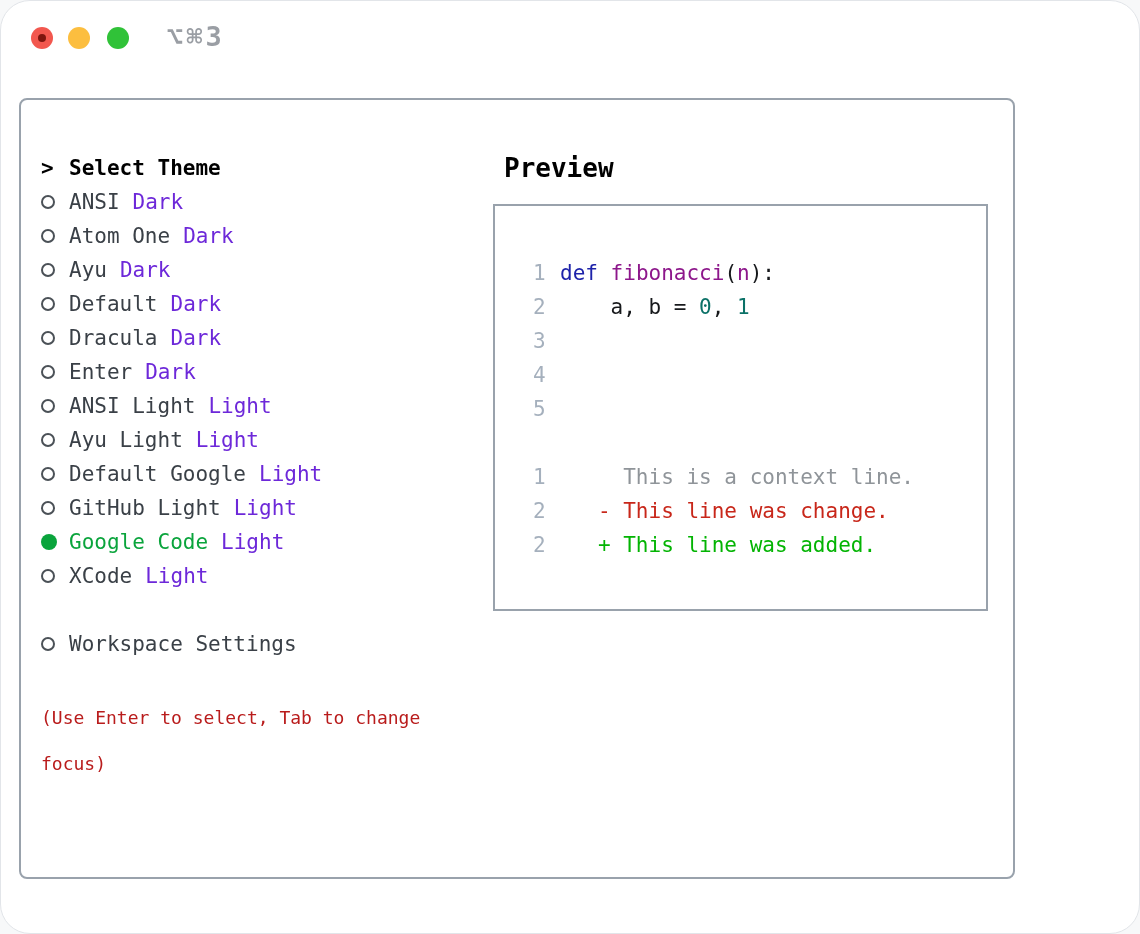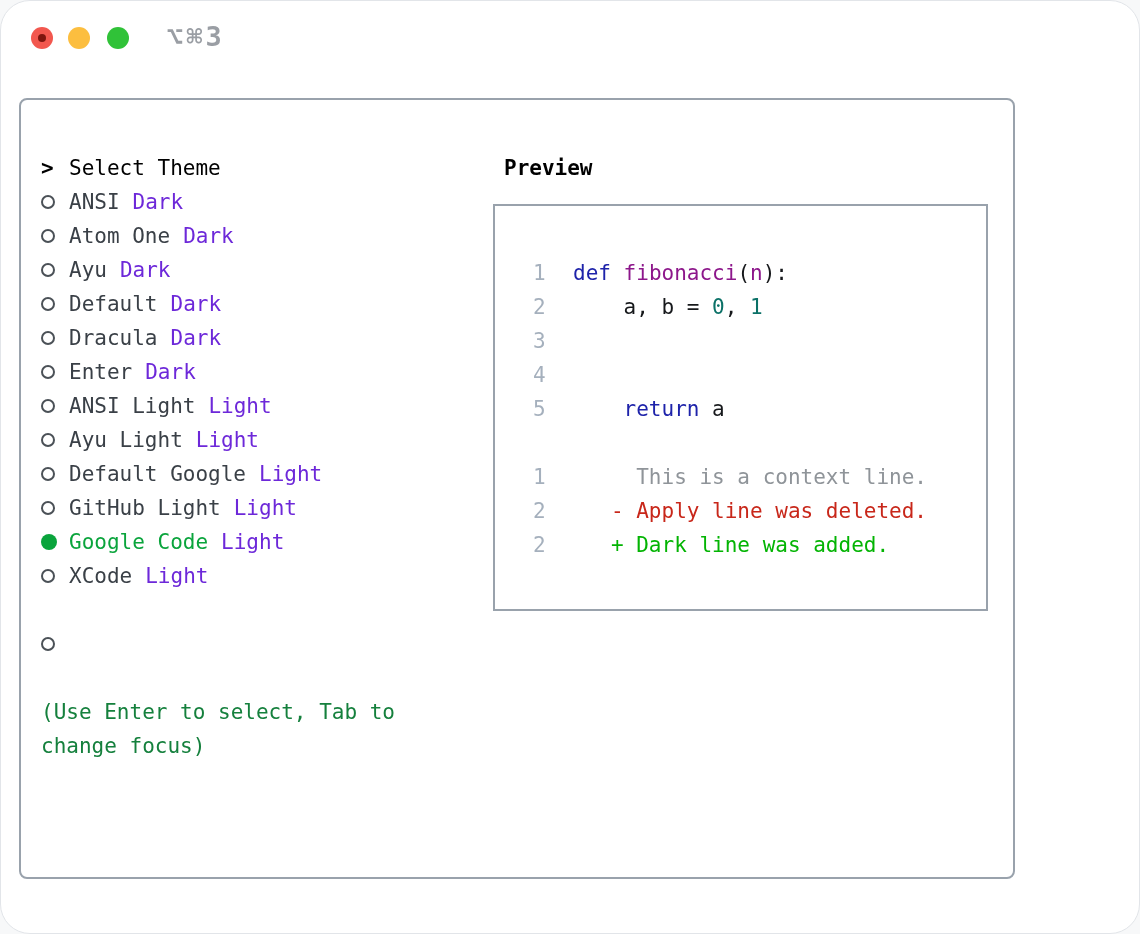--- a/index.html
+++ b/index.html
@@ -19,35 +19,35 @@
   
   .panel{position:absolute;left:18px;top:97px;width:996px;height:781px;border:2px solid #99a2ac;border-radius:8px;background:#fff}
 
   
   .leftcol{position:absolute;left:20px;top:51px;width:450px}
   .row{display:flex;align-items:center;height:34px;font-size:21px;color:#3a4047;white-space:pre}
   .mark{width:28px;display:flex;align-items:center;flex:none}
   .ring{width:14px;height:14px;border:2px solid #4b5157;border-radius:50%}
   .fdot{width:16px;height:16px;border-radius:50%;background:#0aa43c}
   .gt{font-weight:bold;color:#000}
-  .hdr{font-weight:normal;color:#000}
+  .hdr{font-weight:bold;color:#000}
   .subhdr{color:#0c0e10}
   .name{}
   .name.sel{color:#0aa43c}
   .tag{color:#6d28d9;margin-left:13px}
   .spacer{height:34px}
-  .hint{font-size:21px;line-height:34px;color:#15803d;width:432px;white-space:normal}
+  .hint{font-size:18px;line-height:46px;color:#b91c1c;width:432px;white-space:normal}
 
   
-  .ptitle{position:absolute;left:483px;top:51px;height:34px;line-height:34px;font-size:21px;font-weight:bold;color:#000}
+  .ptitle{position:absolute;left:483px;top:51px;height:34px;line-height:34px;font-size:26px;font-weight:bold;color:#000}
   .pbox{position:absolute;left:472px;top:104px;width:495px;height:407px;border:2px solid #99a2ac;background:#fff}
   .pcontent{position:absolute;top:50px;left:0;right:0}
   .crow{display:flex;height:34px;line-height:34px;font-size:21px;padding-left:38px;white-space:pre}
   .ln{width:14px;color:#a5b0bd;flex:none}
-  .ct{margin-left:26px;color:#16181b}
+  .ct{margin-left:13px;color:#16181b}
   .kw{color:#1e23aa}
   .fn{color:#8d178b}
   .num{color:#0b7167}
   .ctx .ct{color:#8f9499}
   .del .ct{color:#c8271a}
   .add .ct{color:#03b403}
 </style>
 </head>
 <body>
 
@@ -75,35 +75,35 @@
           <div class="row"><div class="mark"><div class="ring"></div></div><span class="name">Enter</span><span class="tag">Dark</span></div>
           <div class="row"><div class="mark"><div class="ring"></div></div><span class="name">ANSI Light</span><span class="tag">Light</span></div>
           <div class="row"><div class="mark"><div class="ring"></div></div><span class="name">Ayu Light</span><span class="tag">Light</span></div>
           <div class="row"><div class="mark"><div class="ring"></div></div><span class="name">Default Google</span><span class="tag">Light</span></div>
           <div class="row"><div class="mark"><div class="ring"></div></div><span class="name">GitHub Light</span><span class="tag">Light</span></div>
           <div class="row"><div class="mark"><div class="fdot"></div></div><span class="name sel">Google Code</span><span class="tag">Light</span></div>
           <div class="row"><div class="mark"><div class="ring"></div></div><span class="name">XCode</span><span class="tag">Light</span></div>
         </div>
       <div class="spacer"></div>
       <div id="apply-list">
-          <div class="row"><div class="mark"><div class="ring"></div></div></div>
+          <div class="row"><div class="mark"><div class="ring"></div></div><span class="name">Workspace Settings</span></div>
         </div>
       <div class="spacer"></div>
       <div class="hint">(Use Enter to select, Tab to change focus)</div>
     </div>
 
     <div class="ptitle">Preview</div>
     <div class="pbox">
       <div class="pcontent" id="preview-content">
           <div class="crow"><span class="ln">1</span><span class="ct"><span class="kw">def</span><span> </span><span class="fn">fibonacci</span><span>(</span><span class="fn">n</span><span>):</span></span></div>
           <div class="crow"><span class="ln">2</span><span class="ct"><span>    a, b = </span><span class="num">0</span><span>, </span><span class="num">1</span></span></div>
           <div class="crow"><span class="ln">3</span></div>
           <div class="crow"><span class="ln">4</span></div>
-          <div class="crow"><span class="ln">5</span><span class="ct"><span>    </span><span class="kw">return</span><span> a</span></span></div>
+          <div class="crow"><span class="ln">5</span></div>
           <div class="spacer"></div>
           <div class="crow ctx"><span class="ln">1</span><span class="ct">     This is a context line.</span></div>
-          <div class="crow del"><span class="ln">2</span><span class="ct">   - Apply line was deleted.</span></div>
-          <div class="crow add"><span class="ln">2</span><span class="ct">   + Dark line was added.</span></div>
+          <div class="crow del"><span class="ln">2</span><span class="ct">   - This line was change.</span></div>
+          <div class="crow add"><span class="ln">2</span><span class="ct">   + This line was added.</span></div>
         </div>
     </div>
 
   </div>
 </div>
 
 </body></html>

